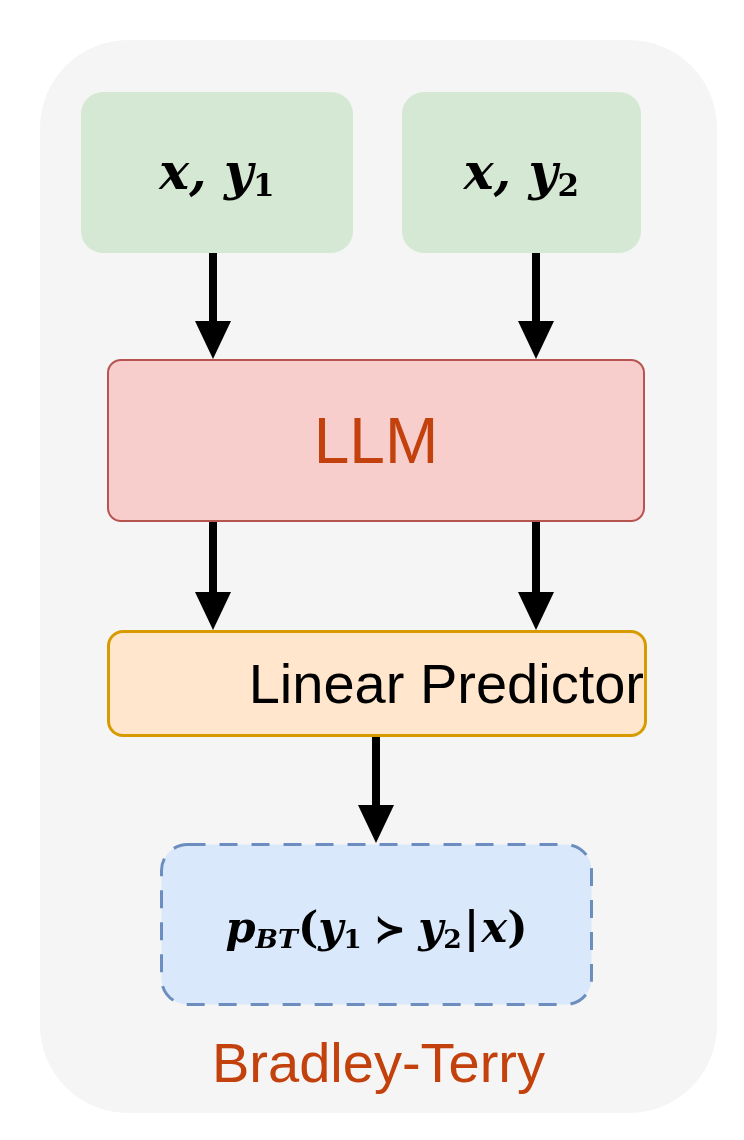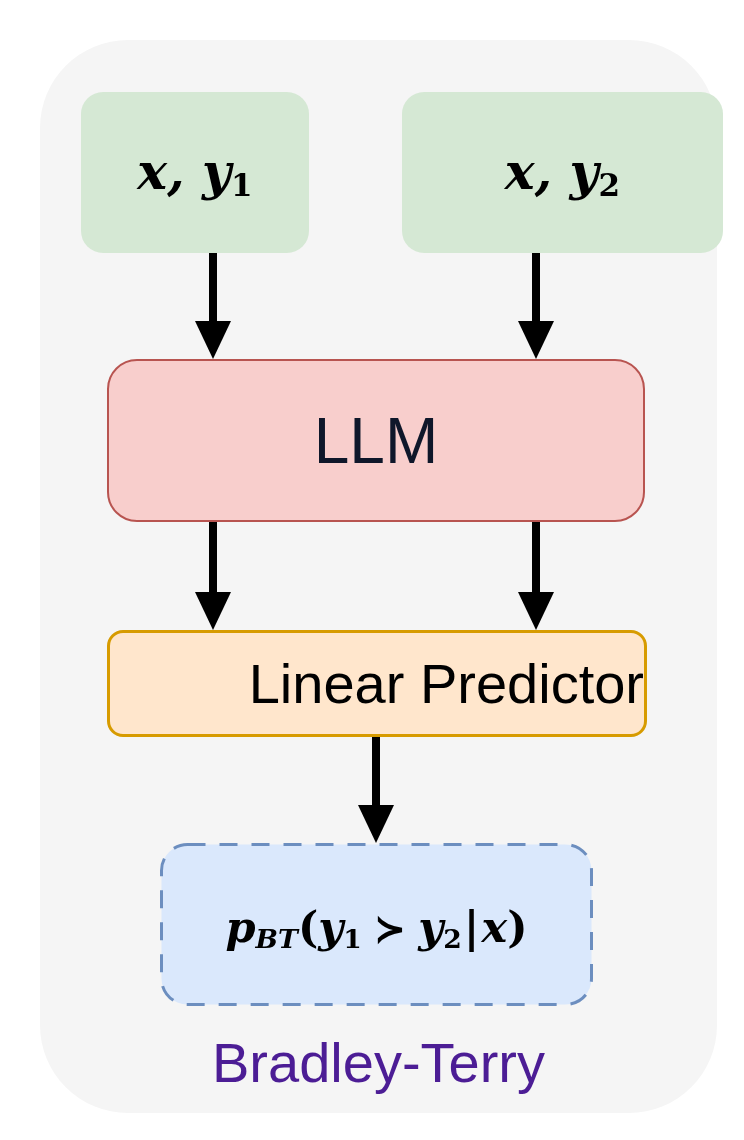--- a/index.html
+++ b/index.html
@@ -23,29 +23,29 @@
     position: absolute;
     display: flex;
     align-items: center;
     justify-content: center;
     text-align: center;
   }
   .node-input {
     background: #d5e8d4;
     border-radius: 22px;
   }
-  .node-input-1 { left: 81px;  top: 92px; width: 228px; height: 161px; }
-  .node-input-2 { left: 402px; top: 92px; width: 321px; height: 161px; }
+  .node-input-1 { left: 81px;  top: 92px; width: 272px; height: 161px; }
+  .node-input-2 { left: 402px; top: 92px; width: 239px; height: 161px; }
   .node-llm {
     left: 107px; top: 359px; width: 538px; height: 163px;
     background: #f8cecc;
     border: 2.5px solid #b85450;
-    border-radius: 30px;
+    border-radius: 14px;
     font-size: 64px;
-    color: #0f172a;
+    color: #c2410c;
   }
   .node-predictor {
     left: 107px; top: 630px; width: 540px; height: 107px;
     background: #ffe6cc;
     border: 3px solid #d79b00;
     border-radius: 16px;
     font-size: 56px;
     color: #000000;
     justify-content: flex-end;
   }
@@ -90,21 +90,21 @@
     border-left: 18px solid transparent;
     border-right: 18px solid transparent;
     border-top: 38px solid #000000;
   }
   .caption {
     position: absolute;
     left: 40px; top: 1032px;
     width: 677px;
     text-align: center;
     font-size: 56px;
-    color: #4c1d95;
+    color: #c2410c;
     line-height: 1.1;
   }
 </style>
 </head>
 <body>
 
 <div class="canvas">
 
   <div class="group-container"></div>
 

